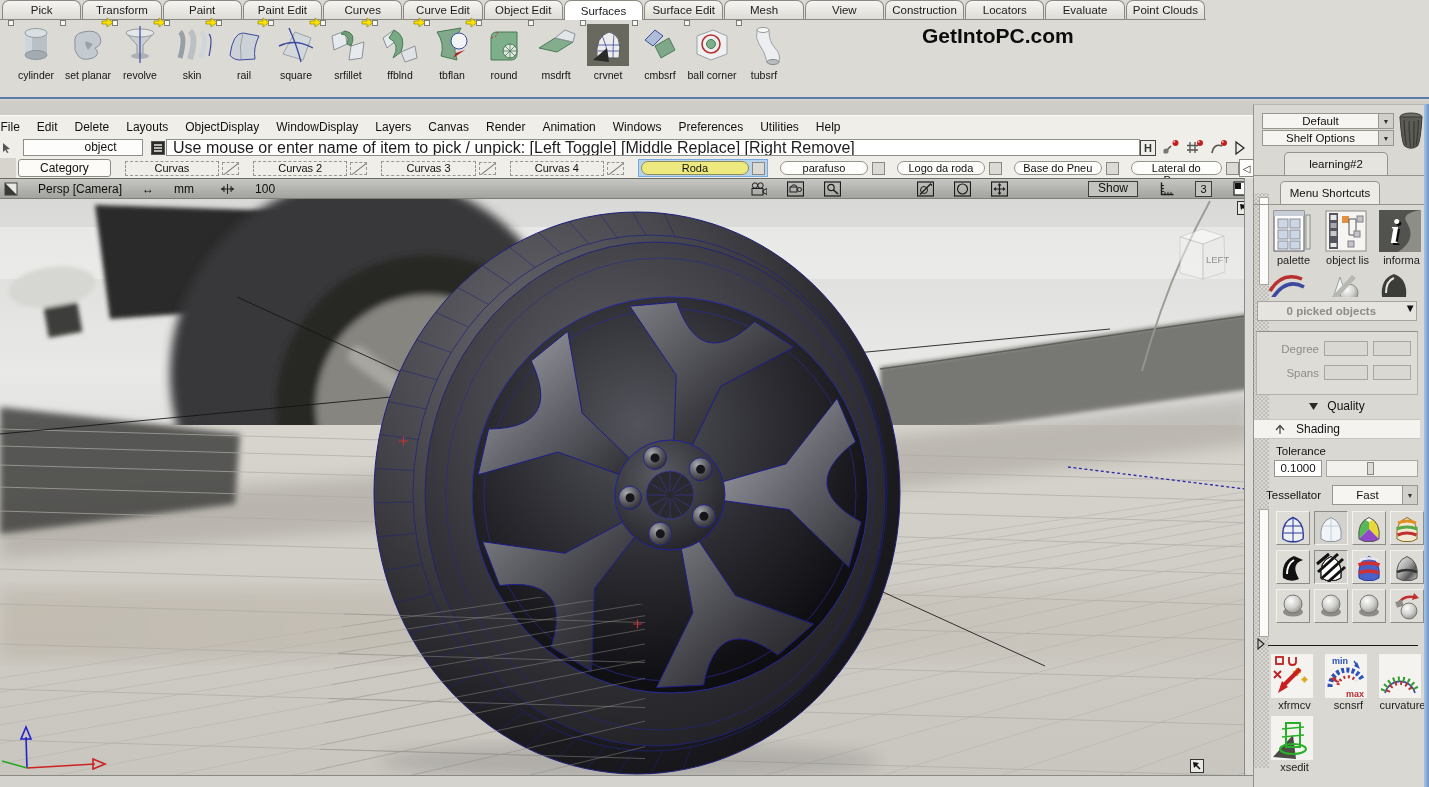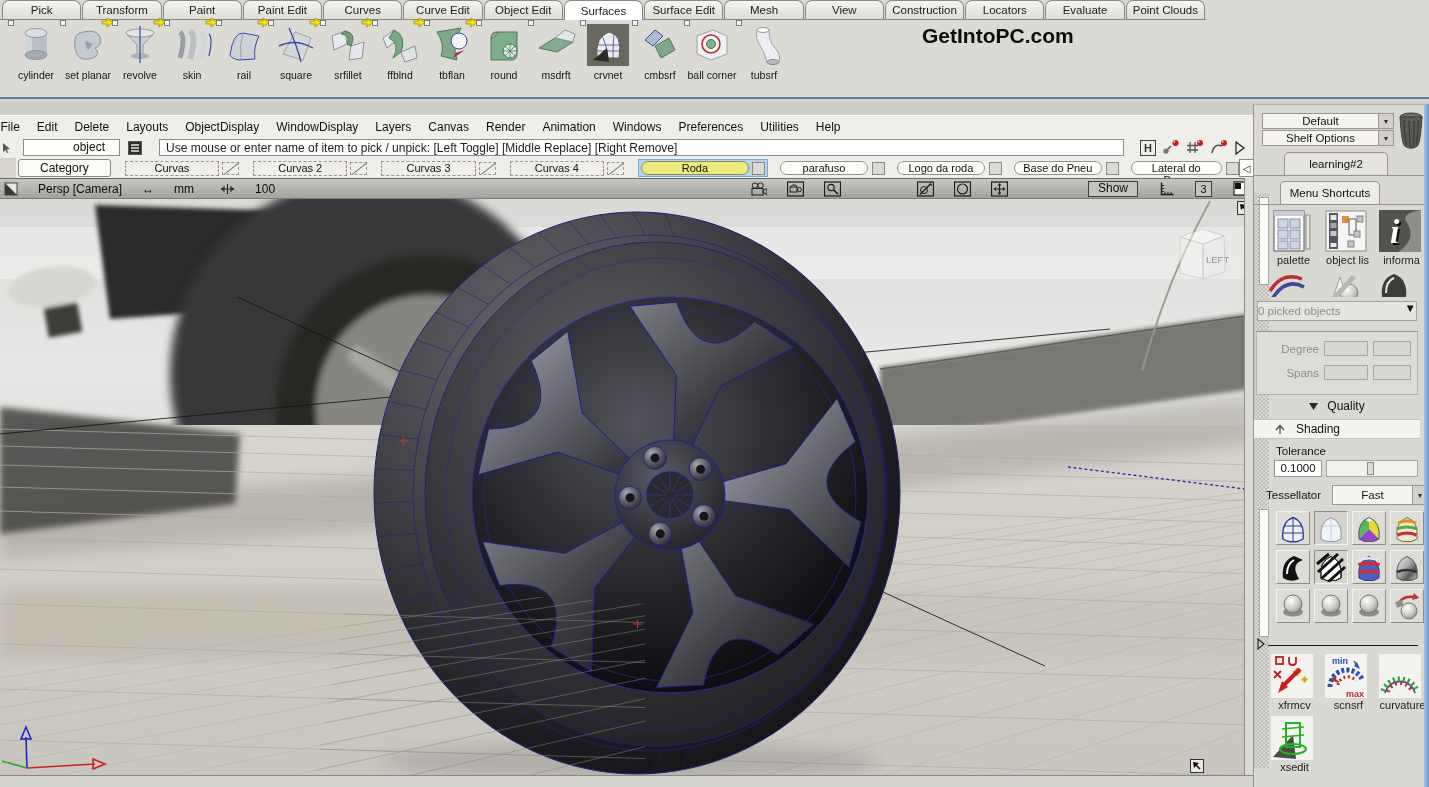--- a/index.html
+++ b/index.html
@@ -22,23 +22,23 @@
   .optarrow{position:absolute;right:-5px;top:-7px;width:13px;height:11px;}
   .tool-label{font-size:10.5px;margin-top:3px;color:#141414;white-space:nowrap;}
   #watermark{position:absolute;left:922px;top:24px;font-size:21px;font-weight:bold;color:#0c0c0c;}
   #gapstrip{position:absolute;left:0;top:101px;width:1429px;height:14px;background:#cfcdc7;}
 
   
   #menu-row{position:absolute;left:0;top:115px;width:1253px;height:22px;background:#f0eee8;display:flex;align-items:center;overflow:hidden;border-top:1px solid #fbfaf7;}
   .menu-item{font-size:12px;padding:0 8.5px;white-space:nowrap;}
   .menu-item:first-child{margin-left:-8px;}
   #pick-row{position:absolute;left:0;top:137px;width:1253px;height:21px;background:#f0eee8;display:flex;align-items:center;}
-  #object-field{width:97px;height:17px;margin-left:12px;background:#fdfdfb;border:1px solid #8f8f89;font-size:12px;text-align:center;line-height:15px;padding-left:35px;}
+  #object-field{width:120px;height:17px;margin-left:12px;background:#fdfdfb;border:1px solid #8f8f89;font-size:12px;text-align:center;line-height:15px;padding-left:35px;}
   #list-btn{width:16px;height:16px;margin-left:7px;display:flex;align-items:center;justify-content:center;}
-  #prompt-field{flex:1;height:17px;margin:0 16px;background:#fff;border:1px solid #8f8f89;font-size:12px;color:#1c1c1c;padding:0 6px;font-family:inherit;}
+  #prompt-field{flex:1;height:17px;margin:0 0;background:#fff;border:1px solid #8f8f89;font-size:16px;color:#1c1c1c;padding:0 6px;font-family:inherit;}
   #prompt-icons{display:flex;align-items:center;gap:5px;margin-right:6px;}
   .hbox{width:16px;height:16px;border:1.5px solid #444;font-size:11px;font-weight:bold;display:flex;align-items:center;justify-content:center;color:#333;background:transparent;}
   #layer-row{position:absolute;left:16px;top:158px;width:1253px;height:20px;background:#f0eee8;display:flex;align-items:center;}
   #category-btn{width:118px;height:18px;margin-left:2px;background:#fcfbf8;border:1px solid #8a8a82;border-radius:3px;font-size:12px;text-align:center;line-height:16px;}
   .curve-pill{width:95px;height:15px;border:1px dashed #99978f;font-size:11px;text-align:center;line-height:13px;margin-left:14px;color:#111;}
   .para-icon{width:17px;height:13px;border:1px dashed #99978f;margin-left:3px;position:relative;overflow:hidden;}
   .para-icon::after{content:"";position:absolute;left:1px;top:11px;width:24px;border-top:1px solid #777;transform:rotate(-38deg);transform-origin:left top;}
   #roda-wrap{display:flex;align-items:center;background:#b9d3ec;border:1px solid #79a9d9;padding:1px 2px;margin-left:14px;gap:3px;}
   #roda-pill{width:108px;height:14px;background:#ede97e;border:1px solid #8f8d55;border-radius:7px;font-size:11px;text-align:center;line-height:12px;}
   .layer-sq{width:13px;height:13px;background:#dcdad4;border:1px solid #8a8a82;display:inline-block;}
@@ -68,33 +68,33 @@
   .dd{position:absolute;background:#f6f5f1;border:1px solid #98968e;display:flex;align-items:center;height:16px;}
   .dd .dd-label{flex:1;text-align:center;font-size:11.5px;}
   .dd .dd-btn{width:15px;align-self:stretch;background:#d2d0ca;border-left:1px solid #98968e;display:flex;align-items:center;justify-content:center;font-size:7px;color:#333;}
   .rtab{position:absolute;background:#e6e4de;border:1px solid #96948c;border-bottom:none;border-radius:5px 5px 0 0;text-align:center;line-height:22px;font-size:11.5px;height:23px;}
   .tabline{position:absolute;width:171px;border-top:1px solid #96948c;}
   #palette-row{position:absolute;left:16px;top:104px;display:flex;gap:7px;}
   .ptool{width:47px;text-align:center;overflow:hidden;}
   .ptool .plabel{font-size:11px;color:#222;margin-top:1px;white-space:nowrap;}
   #partial-row{position:absolute;left:14px;top:164px;width:152px;height:28px;overflow:hidden;display:flex;gap:14px;}
   #picked-bar{position:absolute;left:3px;top:196px;width:160px;height:20px;background:#e6e4df;border:1px solid #a6a49e;display:flex;align-items:center;}
-  #picked-bar .plab{flex:1;color:#8e8c86;}
+  #picked-bar .plab{flex:1;text-align:center;color:#8e8c86;font-weight:bold;}
   #geo-box{position:absolute;left:2px;top:226px;width:162px;height:64px;background:#dedcd6;border:1px solid #b4b2ac;border-top-color:#908e88;}
   .geo-row{position:absolute;left:18px;display:flex;align-items:center;}
   .geo-lab{width:44px;text-align:right;color:#8e8c86;}
   .geo-fld{width:44px;height:15px;border:1px solid #a8a6a0;background:#dad8d2;margin-left:5px;}
   #quality-hdr{position:absolute;left:0;top:292px;width:166px;height:18px;display:flex;align-items:center;justify-content:center;gap:9px;font-size:12px;}
   #shading-row{position:absolute;left:0;top:314px;width:166px;height:20px;background:#f4f3ef;border-top:1px solid #c6c4be;border-bottom:1px solid #c6c4be;display:flex;align-items:center;padding-left:20px;gap:10px;font-size:12px;}
   #tol-label{position:absolute;left:22px;top:340px;}
   #tol-value{position:absolute;left:20px;top:355px;width:48px;height:17px;background:#fff;border:1px solid #98968e;text-align:center;line-height:15px;}
   #tol-slider{position:absolute;left:72px;top:355px;width:92px;height:17px;background:#f2f1ed;border:1px solid #a8a6a0;}
   #tol-thumb{position:absolute;left:40px;top:1px;width:7px;height:13px;background:#dedcd6;border:1px solid #8a8880;}
   #tess-label{position:absolute;left:12px;top:384px;}
-  #tess-dd{left:78px;top:380px;width:96px;height:20px;}
+  #tess-dd{left:78px;top:380px;width:86px;height:20px;}
   #icon-grid{position:absolute;left:22px;top:406px;width:146px;display:grid;grid-template-columns:repeat(4,36px);grid-auto-rows:37px;gap:2px;}
   .gtile{width:34px;height:34px;background:#dedcd6;display:flex;align-items:center;justify-content:center;border:1px solid;border-color:#f2f1ed #8e8c86 #8e8c86 #f2f1ed;}
   .gtile.sunken{border-color:#8e8c86 #f2f1ed #f2f1ed #8e8c86;background:#d4d2cc;}
   #sep-line{position:absolute;left:14px;top:540px;width:150px;border-top:1px solid #1a1a1a;}
   #sep-play{position:absolute;left:2px;top:533px;}
   #btools-row{position:absolute;left:16px;top:548px;display:flex;gap:5px;}
   .btool{width:49px;text-align:center;overflow:hidden;}
   .btool .plabel{font-size:11px;color:#222;white-space:nowrap;}
   #xsedit-tool{position:absolute;left:16px;top:610px;width:49px;text-align:center;}
 </style>

